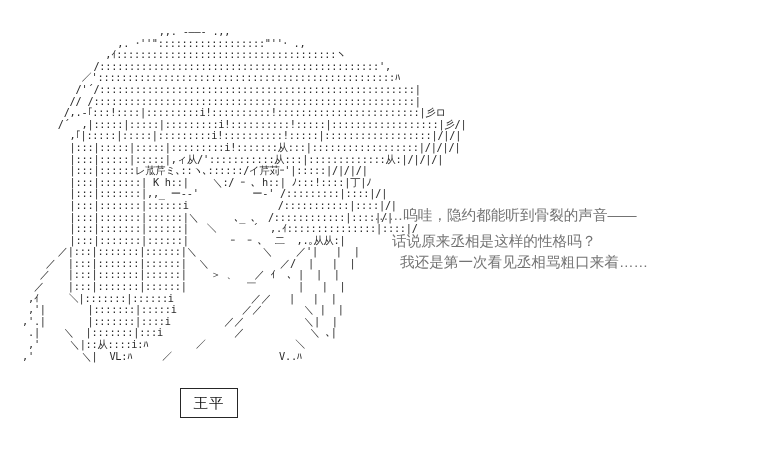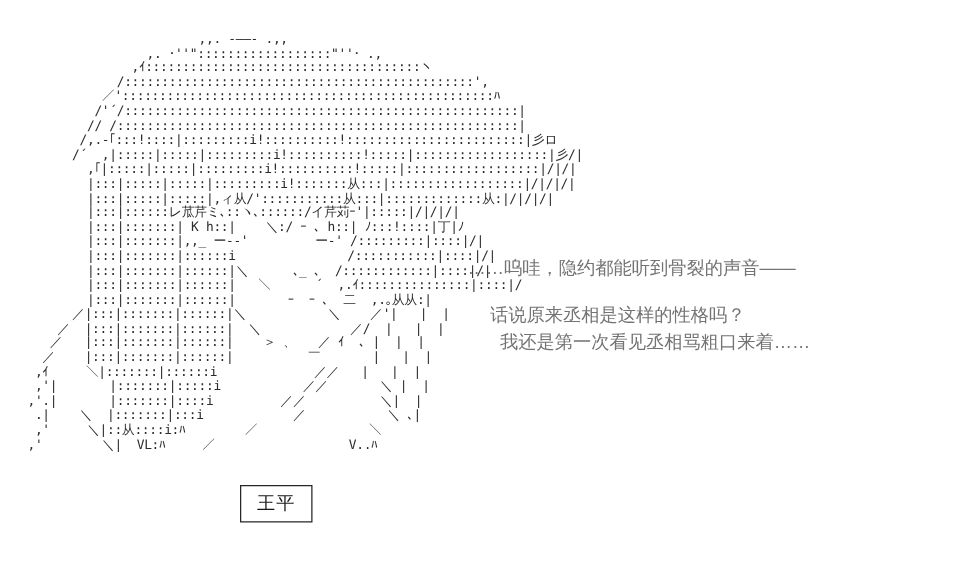--- a/index.html
+++ b/index.html
@@ -34,21 +34,21 @@
     font-size: 10.3px;
     line-height: 11.6px;
     letter-spacing: -0.25px;
     color: #2b2b2b;
     transform-origin: 0 0;
   }
 
   
   #nameplate {
     position: absolute;
-    left: 192px;
+    left: 180px;
     top: 388px;
     width: 56px;
     height: 28px;
     border: 1.6px solid #262626;
     background: #ffffff;
     display: flex;
     align-items: center;
     justify-content: center;
   }
   #nameplate .nm {
@@ -68,21 +68,21 @@
   }
   .line {
     font-family: Liberation Sans, sans-serif;
     font-size: 14.6px;
     line-height: 1.25;
     color: #737373;
     white-space: pre;
   }
   .line.l1 { margin: 0 0 0 0;    padding-left: 2px; }
   .line.l2 { margin: 22px 0 0 0; padding-left: 6px; }
-  .line.l3 { margin: 20px 0 0 0; padding-left: 20px; }
+  .line.l3 { margin: 8px 0 0 0; padding-left: 20px; }
   .line.l4 { margin: 3px 0 0 0;  padding-left: 28px; }
 </style>
 </head>
 <body>
 
 <div id="stage">
 
   <pre id="aa-art">                       ,,. -――- .,,
                 ,. ･''"::::::::::::::::::"''･ .,
               ,ｲ:::::::::::::::::::::::::::::::::::::ヽ

